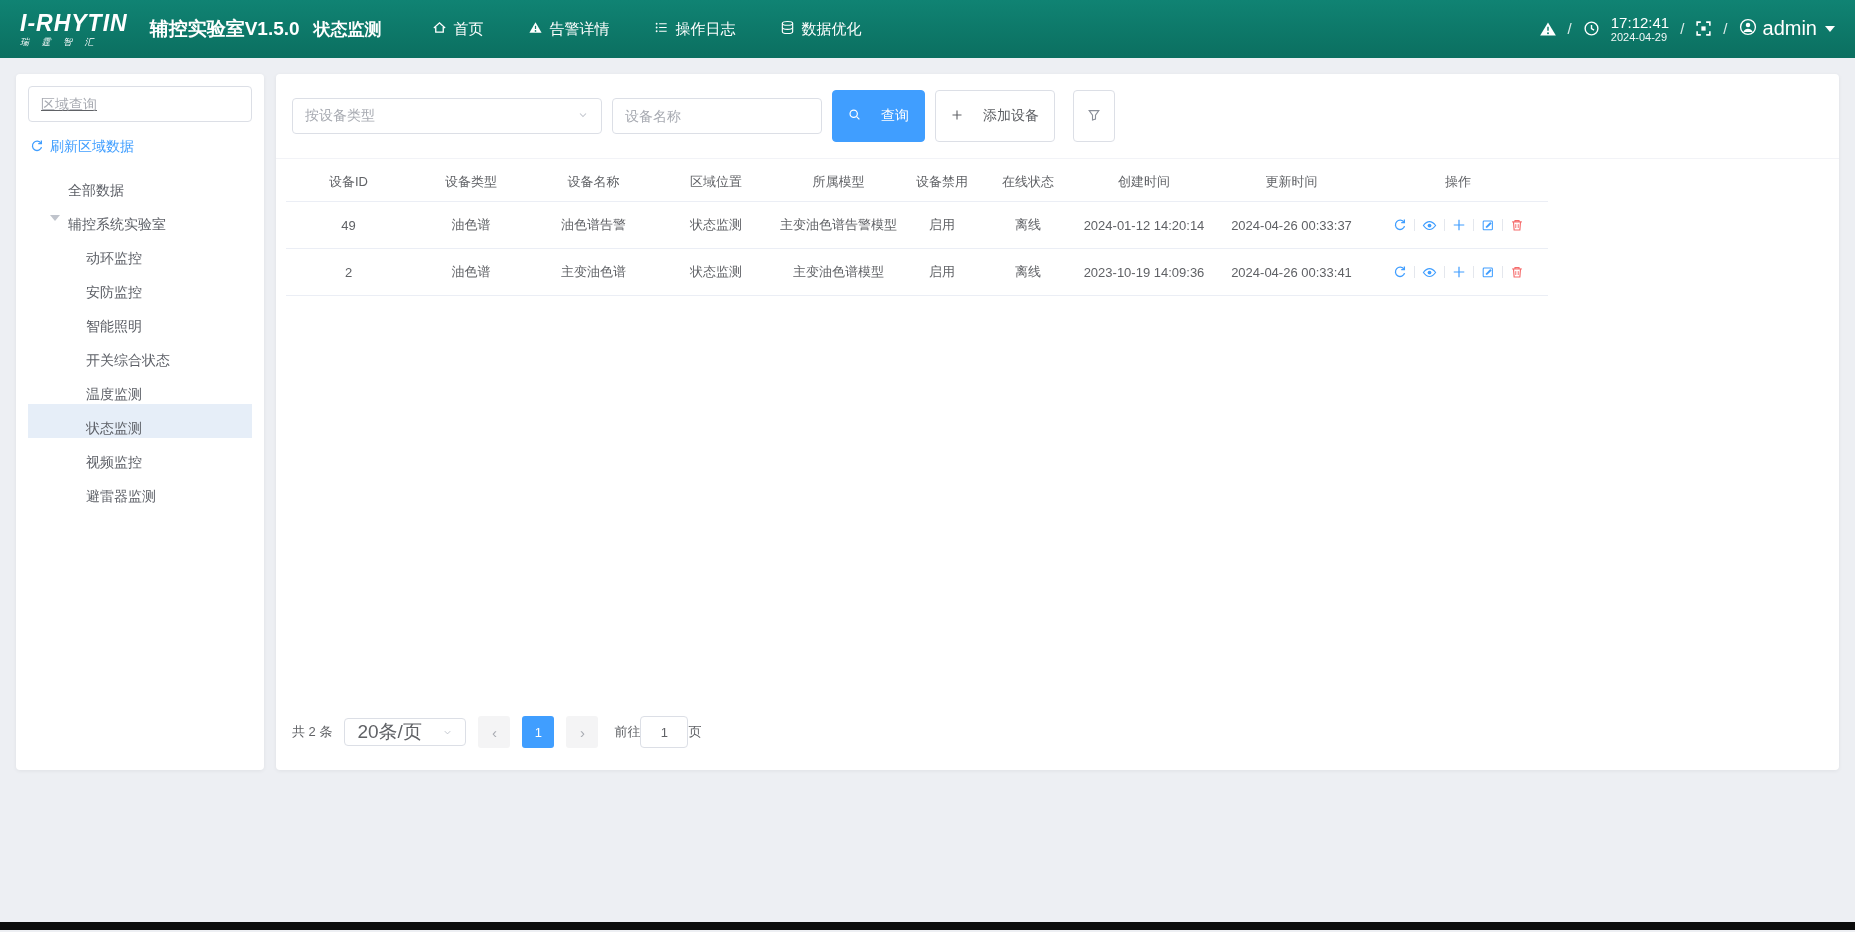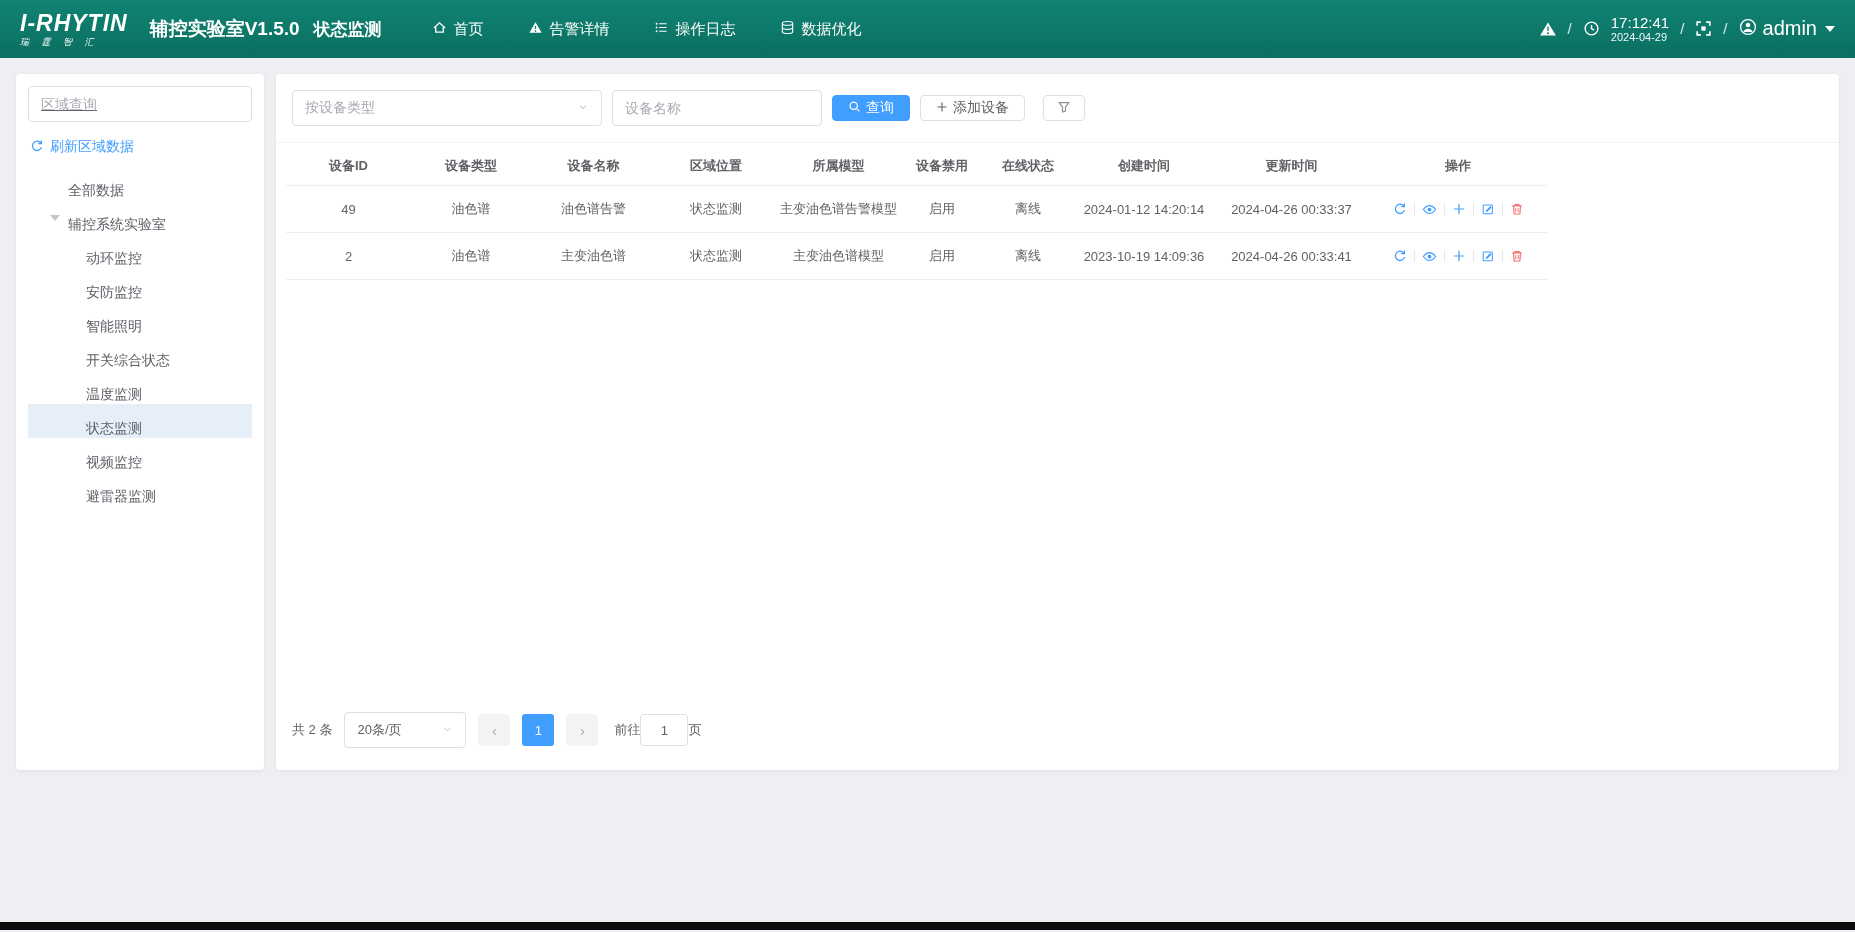--- a/index.html
+++ b/index.html
@@ -80,48 +80,48 @@
     height:36px; border:1px solid #dcdfe6; border-radius:4px; background:#fff;
     display:flex; align-items:center; justify-content:space-between;
     padding:0 12px; font-size:14px; color:#a8abb2; cursor:pointer;
   }
   .sel-type { width:310px; }
   .txt-input {
     width:210px; height:36px; border:1px solid #dcdfe6; border-radius:4px;
     padding:0 12px; font-size:14px; outline:none; font-family:inherit; color:#606266;
   }
   .txt-input::placeholder { color:#a8abb2; }
-  .btn { height:26px; border-radius:4px; font-size:14px; display:inline-flex; align-items:center; gap:5px; cursor:pointer; font-family:inherit; }
+  .btn { height:52px; border-radius:4px; font-size:14px; display:inline-flex; align-items:center; gap:20px; cursor:pointer; font-family:inherit; }
   .btn-primary { background:#409eff; border:1px solid #409eff; color:#fff; padding:0 15px; }
   .btn-default { background:#fff; border:1px solid #dcdfe6; color:#606266; padding:0 15px; }
   .btn-filter { background:#fff; border:1px solid #dcdfe6; color:#8a8f99; width:42px; justify-content:center; margin-left:8px; }
 
   
   .table-wrap { padding:0 10px; }
   table { border-collapse:collapse; table-layout:fixed; width:1262px; }
   th {
-    font-size:13px; color:#606266; font-weight:bold; padding:14px 4px 10px;
+    font-size:13px; color:#606266; font-weight:normal; padding:14px 4px 10px;
     text-align:center; white-space:nowrap;
   }
   td {
     font-size:13px; color:#606266; padding:14px 4px; text-align:center;
     border-top:1px solid #ebeef5; white-space:nowrap; overflow:hidden;
   }
   tbody tr:last-child td { border-bottom:1px solid #ebeef5; }
   .ops { display:flex; align-items:center; justify-content:center; }
   .op-icon { color:#409eff; display:inline-flex; cursor:pointer; }
   .op-icon.danger { color:#f56c6c; }
   .v-sep { width:1px; height:12px; background:#e4e7ed; margin:0 7px; }
 
   
   .pager {
     margin-top:auto; padding:16px 16px 22px; display:flex; align-items:center;
     gap:12px; font-size:13px; color:#606266;
   }
-  .pg-size { width:122px; height:36px; font-size:13px; color:#606266; }
+  .pg-size { width:122px; height:28px; font-size:19px; color:#606266; }
   .pg-btn {
     min-width:32px; height:32px; background:#f4f4f5; border-radius:3px; border:none;
     display:inline-flex; align-items:center; justify-content:center;
     color:#a8abb2; font-size:15px; cursor:pointer; font-family:inherit;
   }
   .pg-btn.active { background:#409eff; color:#fff; font-size:13px; }
   .goto { display:flex; align-items:center; margin-left:4px; }
   .goto-input {
     width:48px; height:32px; border:1px solid #dcdfe6; border-radius:4px;
     text-align:center; font-size:13px; outline:none; font-family:inherit; color:#606266;

